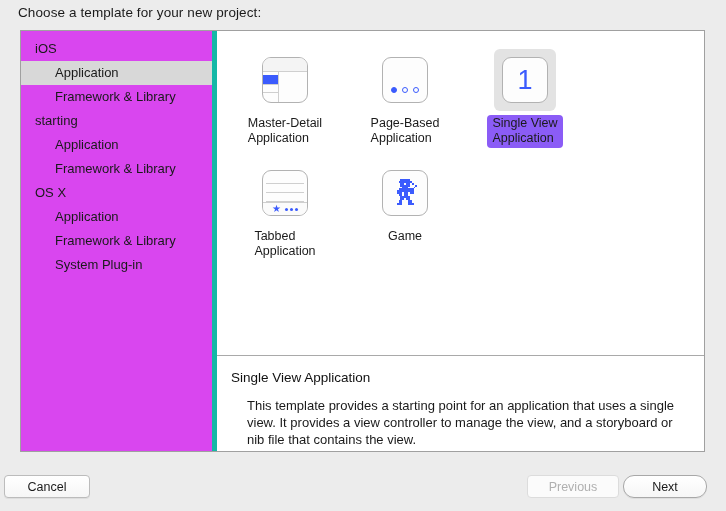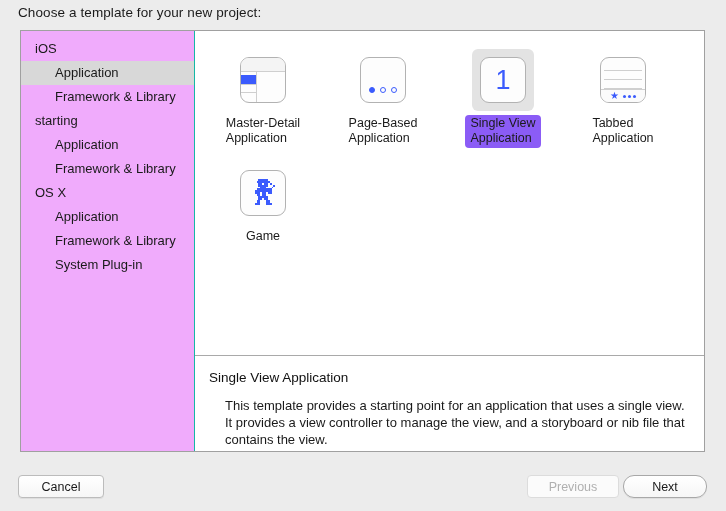--- a/index.html
+++ b/index.html
@@ -35,24 +35,24 @@
     height: 422px;
     border: 1px solid #a0a0a0;
     box-sizing: border-box;
     background: #ffffff;
     display: flex;
     flex-direction: row;
   }
 
   
   .sidebar {
-    width: 174px;
-    box-sizing: border-box;
-    border-right: 1px solid #14b8a6;
-    background: #f0abfc;
+    width: 196px;
+    box-sizing: border-box;
+    border-right: 5px solid #14b8a6;
+    background: #d946ef;
     padding-top: 6px;
     flex: 0 0 auto;
   }
   .side-item {
     font-size: 13px;
     color: #1a1a1a;
     height: 24px;
     line-height: 24px;
     padding-left: 14px;
     white-space: nowrap;
@@ -264,21 +264,21 @@
     box-shadow: 0 1px 0 rgba(0,0,0,0.06);
     font-size: 12.5px;
     color: #1a1a1a;
     display: flex;
     align-items: center;
     justify-content: center;
     box-sizing: border-box;
     cursor: default;
     font-family: "Liberation Sans", sans-serif;
   }
-  .btn-cancel { left: 18px; top: 13px; width: 86px; }
+  .btn-cancel { left: 4px; top: 13px; width: 86px; }
   .btn-prev {
     left: 527px; top: 13px; width: 92px;
     color: #b0b0b0;
     border-color: #dcdcdc;
     background: #fbfbfb;
     box-shadow: none;
   }
   .btn-next { left: 623px; top: 13px; width: 84px; border-color: #a8a8a8; border-radius: 11px; }
 </style>
 </head>

